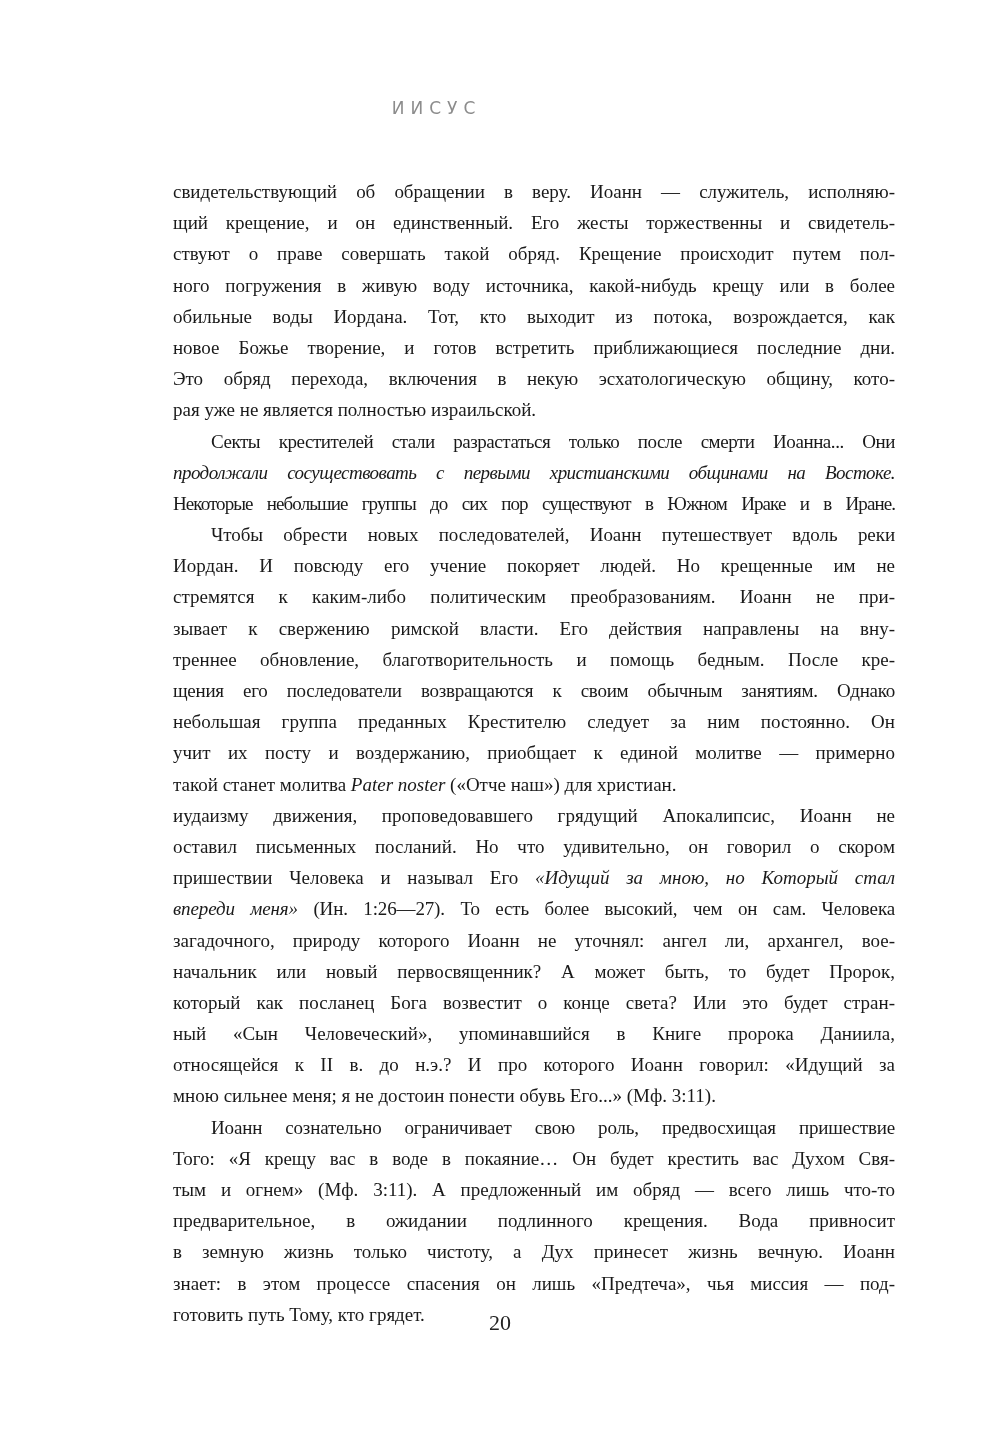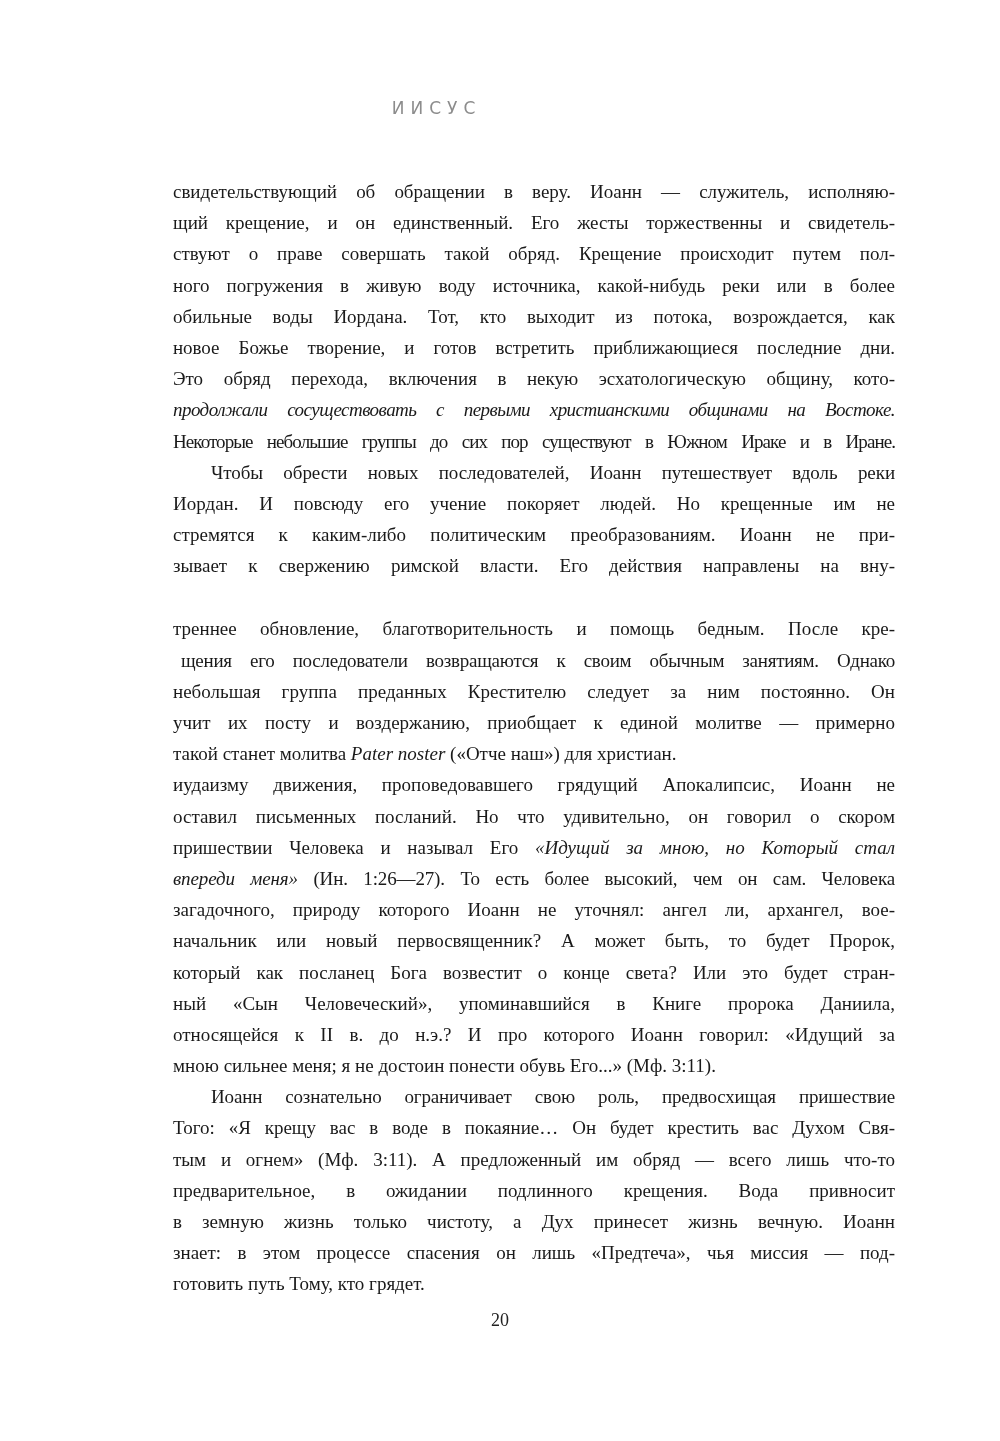--- a/index.html
+++ b/index.html
@@ -60,54 +60,56 @@
     .line span.it {
       font-style: italic;
     }
     .page-number {
       position: absolute;
       top: 1310px;
       left: 0;
       width: 1000px;
       text-align: center;
       font-family: "Liberation Serif", serif;
-      font-size: 18px;
+      font-size: 22px;
       color: #222222;
     }
   </style>
 </head>
 <body>
 
 <div class="page">
   <div class="running-head">ИИСУС</div>
 
   <div class="body-text">
 
     <div>
       <span class="line" style="white-space: nowrap; letter-spacing: -0.0146922px;">свидетельствующий об обращении в веру. Иоанн — служитель, исполняю-</span>
       <span class="line" style="white-space: nowrap;">щий крещение, и он единственный. Его жесты торжественны и свидетель-</span>
       <span class="line" style="white-space: nowrap;">ствуют о праве совершать такой обряд. Крещение происходит путем пол-</span>
-      <span class="line" style="white-space: nowrap;">ного погружения в живую воду источника, какой-нибудь реки или в более</span>
+      <span class="line" style="white-space: nowrap;">ного погружения в живую воду источника, какой-нибудь крещу или в более</span>
       <span class="line" style="white-space: nowrap;">обильные воды Иордана. Тот, кто выходит из потока, возрождается, как</span>
       <span class="line" style="white-space: nowrap; letter-spacing: -0.051404px;">новое Божье творение, и готов встретить приближающиеся последние дни.</span>
       <span class="line" style="white-space: nowrap;">Это обряд перехода, включения в некую эсхатологическую общину, кото-</span>
+      <span class="line last" style="white-space: nowrap;">рая уже не является полностью израильской.</span>
     </div>
 
     <div>
+      <span class="line indent" style="white-space: nowrap; letter-spacing: -0.445759px;">Секты крестителей стали разрастаться только после смерти Иоанна... Они</span>
       <span class="line" style="letter-spacing: -0.542188px; white-space: nowrap; font-style: italic;">продолжали сосуществовать с первыми христианскими общинами на Востоке.</span>
       <span class="line" style="letter-spacing: -0.92774px; white-space: nowrap;">Некоторые небольшие группы до сих пор существуют в Южном Ираке и в Иране.</span>
     </div>
 
     <div>
       <span class="line indent" style="white-space: nowrap; letter-spacing: -0.0598558px;">Чтобы обрести новых последователей, Иоанн путешествует вдоль реки</span>
       <span class="line" style="white-space: nowrap;">Иордан. И повсюду его учение покоряет людей. Но крещенные им не</span>
       <span class="line" style="white-space: nowrap;">стремятся к каким-либо политическим преобразованиям. Иоанн не при-</span>
       <span class="line" style="white-space: nowrap;">зывает к свержению римской власти. Его действия направлены на вну-</span>
-      <span class="line" style="white-space: nowrap; margin-top: 32px;">треннее обновление, благотворительность и помощь бедным. После кре-</span>
-      <span class="line" style="white-space: nowrap; letter-spacing: -0.26087px; margin-left: 8px;">щения его последователи возвращаются к своим обычным занятиям. Однако</span>
+      <span class="line" style="white-space: nowrap;">треннее обновление, благотворительность и помощь бедным. После кре-</span>
+      <span class="line" style="white-space: nowrap; letter-spacing: -0.26087px;">щения его последователи возвращаются к своим обычным занятиям. Однако</span>
       <span class="line" style="white-space: nowrap;">небольшая группа преданных Крестителю следует за ним постоянно. Он</span>
       <span class="line" style="white-space: nowrap;">учит их посту и воздержанию, приобщает к единой молитве — примерно</span>
       <span class="line last" style="white-space: nowrap;"><span>такой станет молитва </span><span class="it">Pater noster</span><span> («Отче наш») для христиан.</span></span>
     </div>
 
     <div>
       <span class="line" style="white-space: nowrap;">иудаизму движения, проповедовавшего грядущий Апокалипсис, Иоанн не</span>
       <span class="line" style="white-space: nowrap;">оставил письменных посланий. Но что удивительно, он говорил о скором</span>
       <span class="line" style="white-space: nowrap;"><span>пришествии Человека и называл Его </span><span class="it">«Идущий за мною, но Который стал</span></span>
       <span class="line" style="white-space: nowrap; letter-spacing: -0.133681px;"><span class="it">впереди меня»</span><span> (Ин. 1:26—27). То есть более высокий, чем он сам. Человека</span></span>

